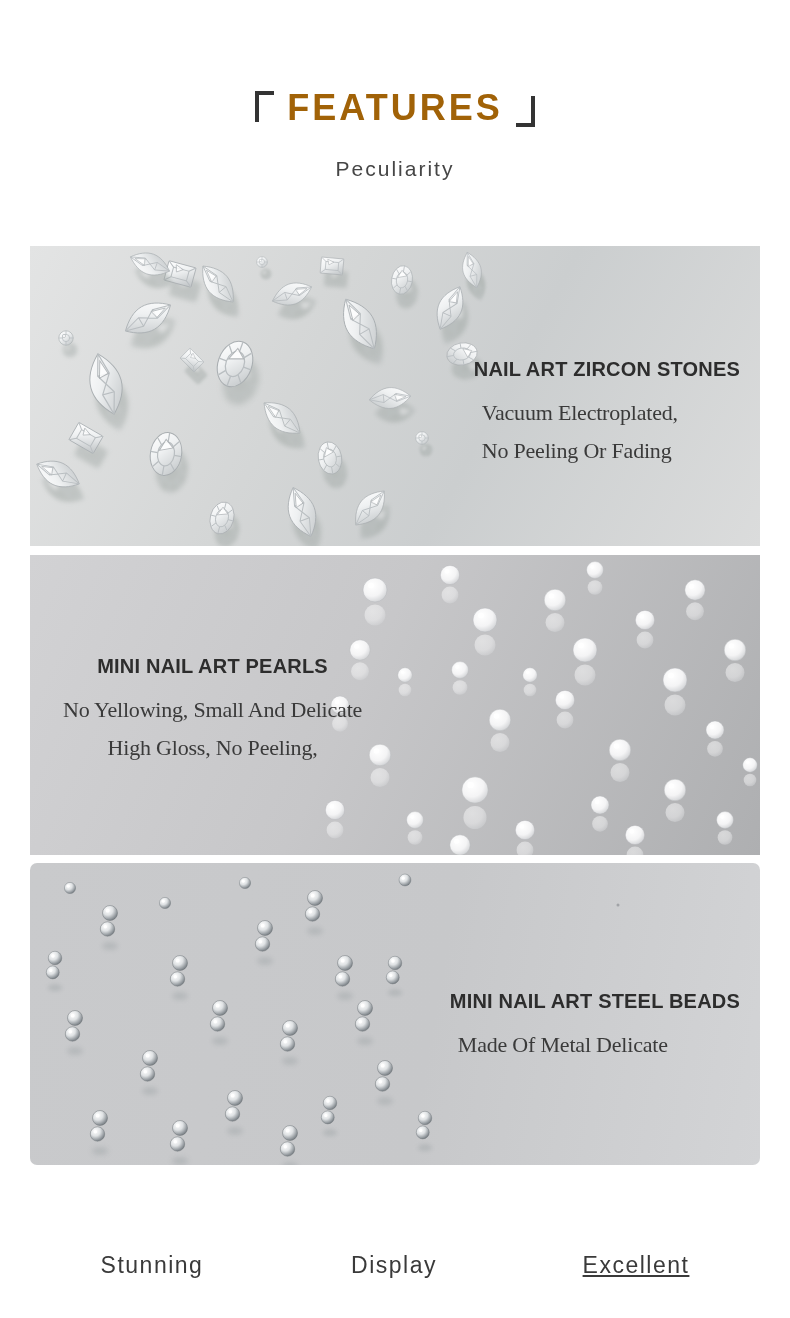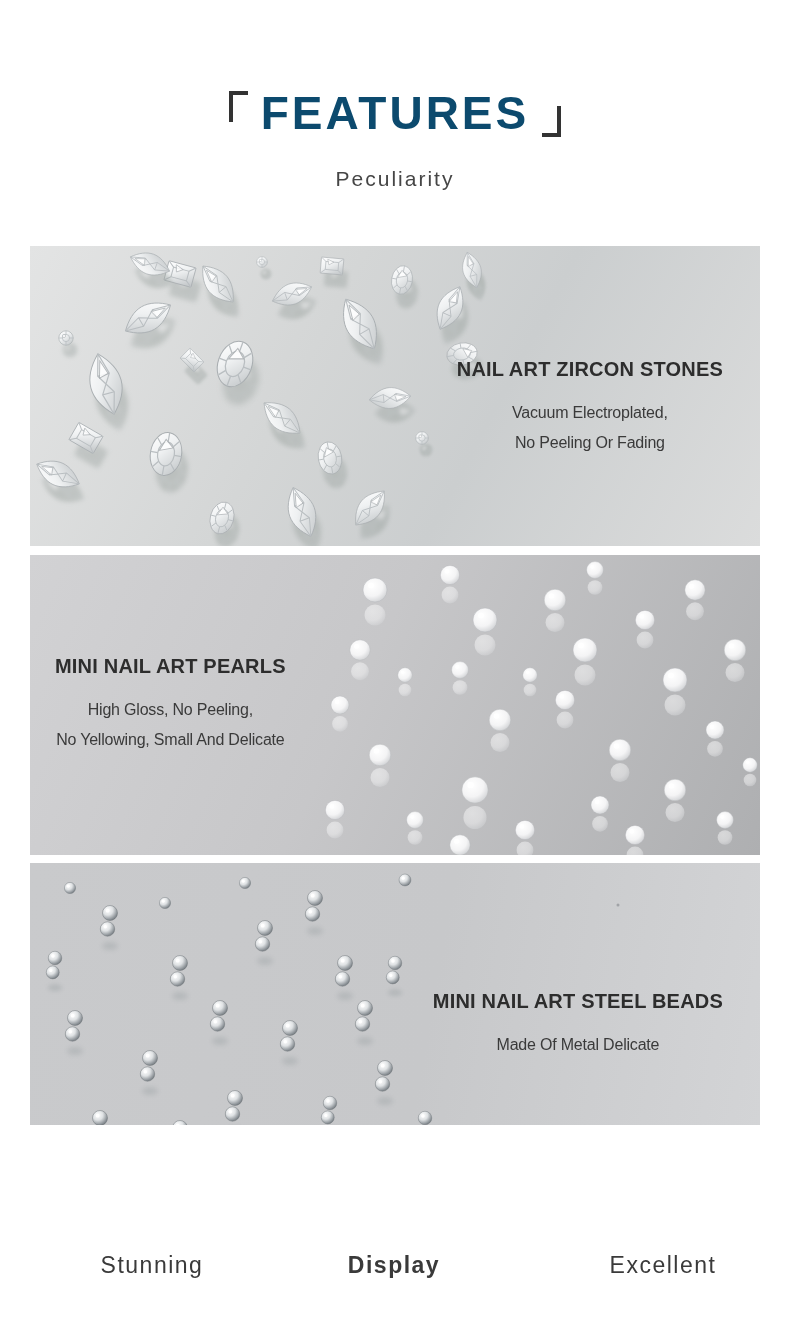--- a/index.html
+++ b/index.html
@@ -4,51 +4,51 @@
 <style>
   html,body{margin:0;padding:0;}
   body{
     width:790px;height:1318px;position:relative;overflow:hidden;
     background:#ffffff;
     font-family:"Liberation Sans",sans-serif;
   }
   
   .hdr{position:absolute;top:0;left:0;width:790px;text-align:center;}
   .title-row{margin-top:89px;display:flex;justify-content:center;align-items:center;gap:13px;}
-  .title-text{font-size:46px;font-weight:bold;letter-spacing:3px;color:#0c4a6e;line-height:1.05;}
+  .title-text{font-size:36px;font-weight:bold;letter-spacing:3px;color:#a16207;line-height:1.05;}
   .bracket{width:15px;height:27px;display:inline-block;}
   .bracket.open{border-left:4px solid #333;border-top:4px solid #333;align-self:flex-start;margin-top:2px;}
   .bracket.close{border-right:4px solid #333;border-bottom:4px solid #333;align-self:flex-end;margin-bottom:0px;}
   .subtitle{margin-top:30px;font-size:21px;letter-spacing:2px;color:#464646;}
   
   .panel{position:absolute;left:30px;width:730px;height:300px;overflow:hidden;}
   .panel-1{top:246px;background:linear-gradient(118deg,#e3e4e4 0%,#d4d6d6 38%,#cbcecf 62%,#dbdcdc 100%);}
   .panel-2{top:555px;background:linear-gradient(115deg,#d2d2d4 0%,#c7c7c9 45%,#aeafb1 100%);}
-  .panel-3{top:863px;height:262px;background:linear-gradient(100deg,#c9cacc 0%,#c7c8ca 55%,#d3d4d6 100%);}
+  .panel-3{top:863px;height:302px;background:linear-gradient(100deg,#c9cacc 0%,#c7c8ca 55%,#d3d4d6 100%);border-radius:7px;}
   svg.deco{position:absolute;left:0;top:0;}
   .caption{position:absolute;z-index:2;}
-  .cap-right{right:37px;text-align:center;}
+  .cap-right{right:20px;text-align:left;}
   .cap-left{left:25px;text-align:left;}
   .panel-1 .caption{top:112px;}
   .panel-2 .caption{top:100px;text-align:center;}
   .panel-3 .caption{top:127px;}
   .caption h2{font-size:20px;font-weight:bold;color:#2d2d2d;margin:0 0 17px;letter-spacing:.2px;}
-  .caption p{font-size:16px;letter-spacing:-.2px;line-height:30px;color:#3a3a3a;margin:0;}
+  .caption p{font-size:22px;letter-spacing:-.2px;line-height:30px;color:#3a3a3a;margin:8px;font-family:Liberation Serif, serif;}
   
   .sh{fill:#949d99;opacity:.42;filter:url(#soft);stroke:none;}
   .gm{fill:url(#gemFill);stroke:#a9aeb1;stroke-width:.8;}
   .pbody{fill:url(#pearlFill);stroke:#b5b7ba;stroke-width:.5;}
   .prefl{fill:url(#pearlFill);opacity:.5;}
   .phl{fill:#ffffff;opacity:.92;}
   .bb{fill:url(#beadFill);stroke:#70767b;stroke-width:.5;}
   .bh{fill:#ffffff;}
   .bsh{fill:#9aa0a3;opacity:.4;filter:url(#soft);}
   
   .footer-label{position:absolute;top:1242px;font-size:23px;letter-spacing:1.5px;color:#3a3a3a;transform:translateX(-50%);margin-top:10px;}
-  .fl-0{left:152px;} .fl-1{left:394px;font-weight:bold;} .fl-2{left:663px;}
+  .fl-0{left:152px;} .fl-1{left:394px;} .fl-2{left:636px;text-decoration:underline;}
 </style>
 </head>
 <body>
 
 <svg width="0" height="0" style="position:absolute" aria-hidden="true">
   <defs>
     <filter id="soft" x="-60%" y="-60%" width="220%" height="220%">
         <feGaussianBlur stdDeviation="2.4"></feGaussianBlur>
       </filter>
     <linearGradient id="gemFill" x1="0" y1="0" x2="0.8" y2="1">
@@ -364,22 +364,22 @@
         <circle class="phl" cx="-4" cy="-4.5" r="3"></circle>
       </g>
     <g transform="translate(430,290) scale(.85)">
         <circle class="prefl" cy="25" r="10.5"></circle>
         <circle class="pbody" r="12"></circle>
         <circle class="phl" cx="-4" cy="-4.5" r="3"></circle>
       </g>
   </svg>
   <div class="caption cap-left">
     <h2>MINI NAIL ART PEARLS</h2>
+    <p>No Yellowing, Small And Delicate</p>
     <p>High Gloss, No Peeling,</p>
-    <p>No Yellowing, Small And Delicate</p>
   </div>
 </section>
 
 <section class="panel panel-3">
   <svg class="deco" width="730" height="302" viewBox="0 0 730 302">
     <g transform="translate(80,50)">
         <ellipse class="bsh" cy="33" rx="8" ry="4"></ellipse>
         <circle class="bb" r="7.5"></circle>
         <circle class="bh" cx="-2.3" cy="-2.3" r="1.9"></circle>
         <g transform="translate(-2.5,16)">

